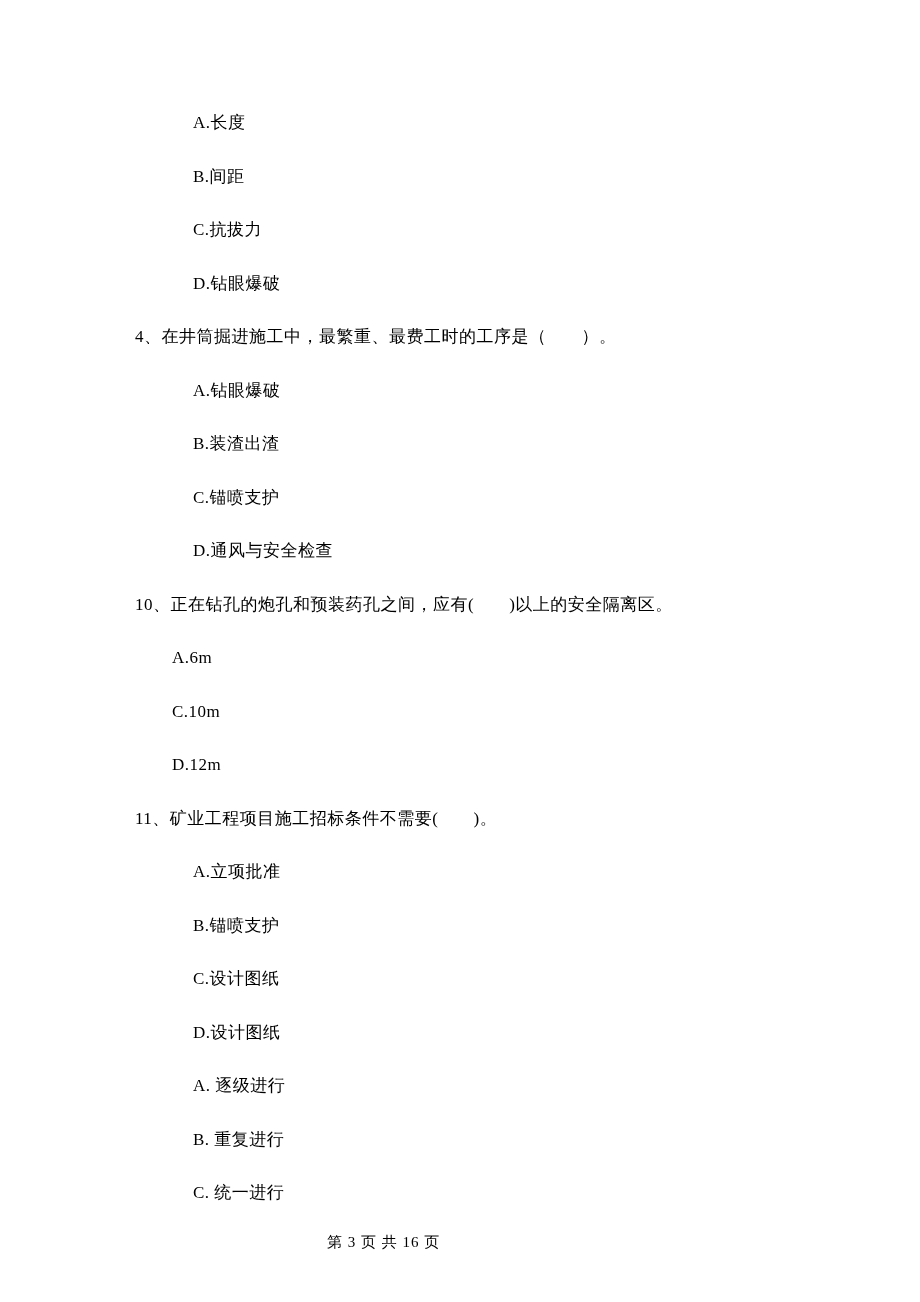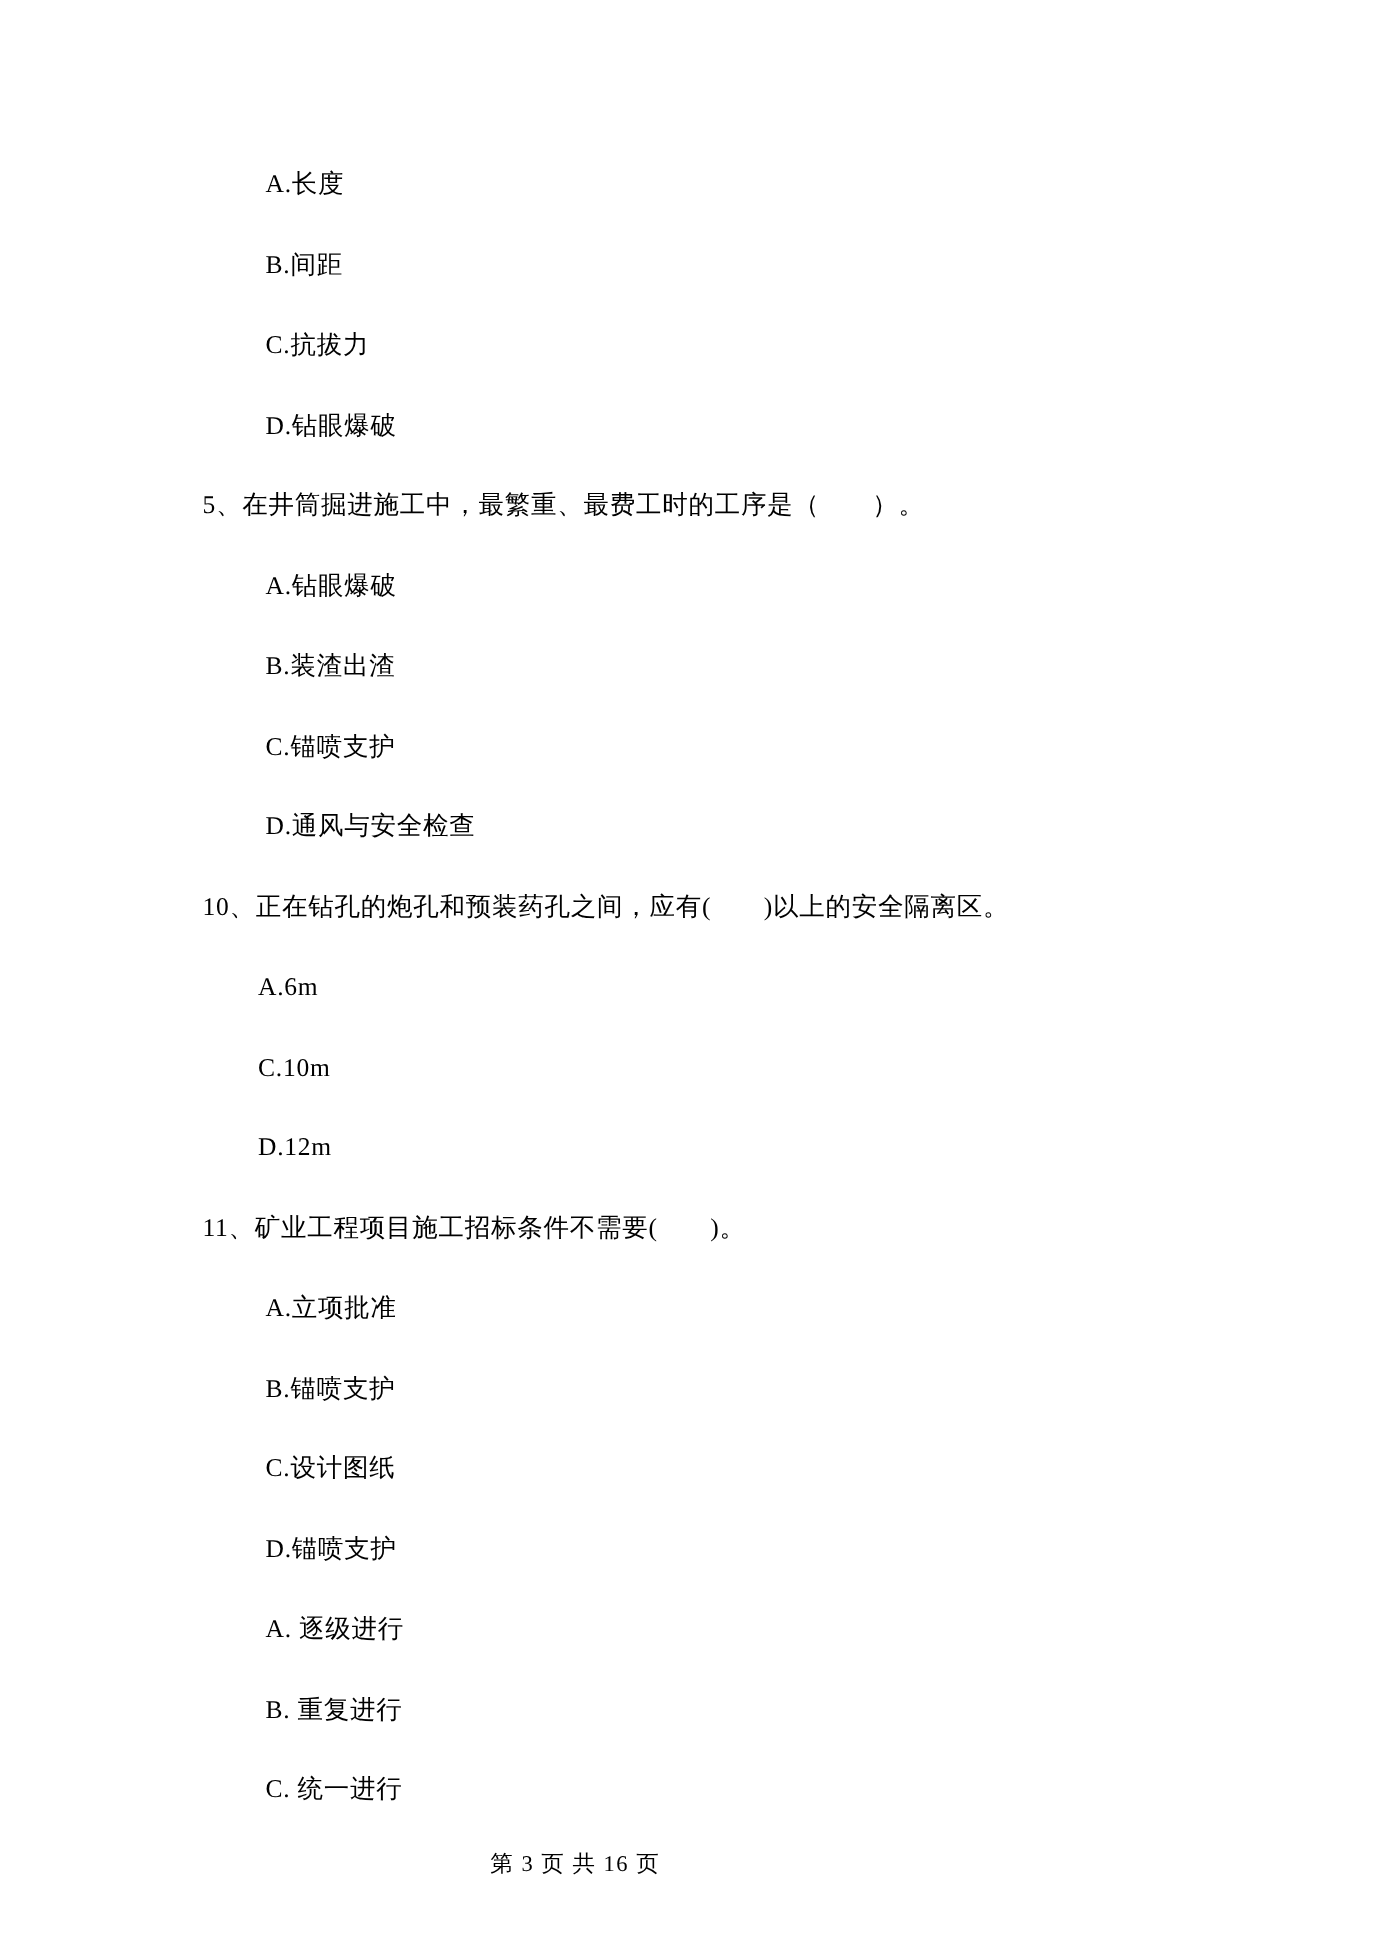--- a/index.html
+++ b/index.html
@@ -10,21 +10,21 @@
       font-family: "SimSun", "宋体", serif;
       font-size: 17px;
       color: #000000;
       position: relative;
     }
     .page-content {
       padding: 110px 135px 0 135px;
       line-height: 1.5;
     }
     .option {
-      margin-left: 42px;
+      margin-left: 58px;
       margin-bottom: 28px;
       letter-spacing: 0.5px;
     }
     .question {
       margin-bottom: 28px;
       letter-spacing: 0.5px;
     }
     .q-indent-options .option {
       margin-left: 37px;
     }
@@ -40,38 +40,38 @@
 </head>
 <body>
 
 <div class="page-content">
 
   <div class="option">A.长度</div>
   <div class="option">B.间距</div>
   <div class="option">C.抗拔力</div>
   <div class="option">D.钻眼爆破</div>
 
-  <div class="question">5、在井筒掘进施工中，最繁重、最费工时的工序是（　　）。</div>
+  <div class="question">4、在井筒掘进施工中，最繁重、最费工时的工序是（　　）。</div>
   <div class="option">A.钻眼爆破</div>
   <div class="option">B.装渣出渣</div>
   <div class="option">C.锚喷支护</div>
   <div class="option">D.通风与安全检查</div>
 
   <div class="question">10、正在钻孔的炮孔和预装药孔之间，应有(　　)以上的安全隔离区。</div>
   <div class="q-indent-options">
     <div class="option">A.6m</div>
     <div class="option">C.10m</div>
     <div class="option">D.12m</div>
   </div>
 
   <div class="question">11、矿业工程项目施工招标条件不需要(　　)。</div>
   <div class="option">A.立项批准</div>
   <div class="option">B.锚喷支护</div>
   <div class="option">C.设计图纸</div>
-  <div class="option">D.锚喷支护</div>
+  <div class="option">D.设计图纸</div>
 
   <div class="option">A. 逐级进行</div>
   <div class="option">B. 重复进行</div>
   <div class="option">C. 统一进行</div>
 
 </div>
 
 <div class="footer">第 3 页 共 16 页</div>
 
 </body></html>

